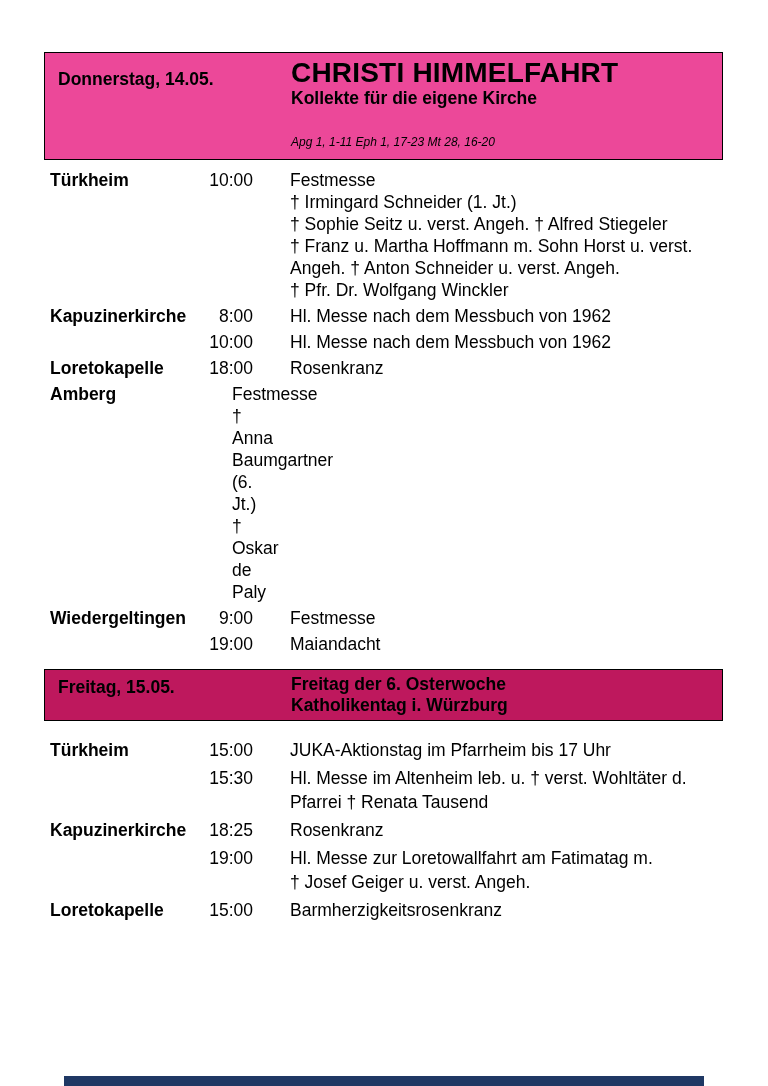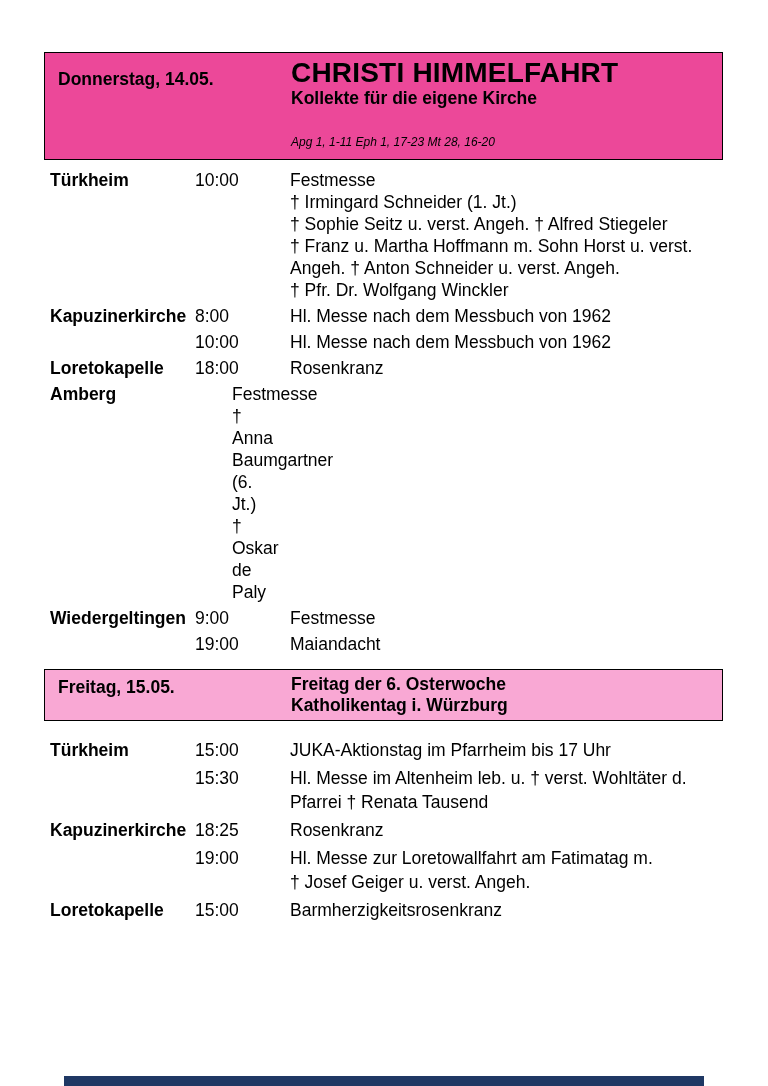--- a/index.html
+++ b/index.html
@@ -65,20 +65,21 @@
     grid-template-columns:151px 58px 1fr;
     margin-bottom:4px;
   }
   .entry .loc {
     font-weight:bold;
     padding-left:6px;
     white-space:nowrap;
     line-height:22px;
   }
   .entry .time {
+    text-align:right;
     line-height:22px;
   }
   .entry .desc { padding-left:37px; }
   .desc-line { line-height:22px; }
   .section-2 .entries { margin-top:17px; }
   .section-2 .desc-line,
   .section-2 .entry .loc,
   .section-2 .entry .time { line-height:24px; }
   
   .footer-bar {
@@ -162,21 +163,21 @@
     <div class="loc"></div>
     <div class="time">19:00</div>
     <div class="desc">
             <div class="desc-line">Maiandacht</div>
           </div>
   </div>
 </div>
   </div>
 
   <div class="section section-2">
-    <div class="day-box minor" style="background-color: #f9a8d4;">
+    <div class="day-box minor" style="background-color: #be185d;">
       <div class="date-cell">Freitag, 15.05.</div>
       <div class="head-right">
         <div class="title-line">Freitag der 6. Osterwoche</div>
         <div class="title-line">Katholikentag i. Würzburg</div>
       </div>
     </div>
     <div class="entries">
   <div class="entry">
     <div class="loc">Türkheim</div>
     <div class="time">15:00</div>

